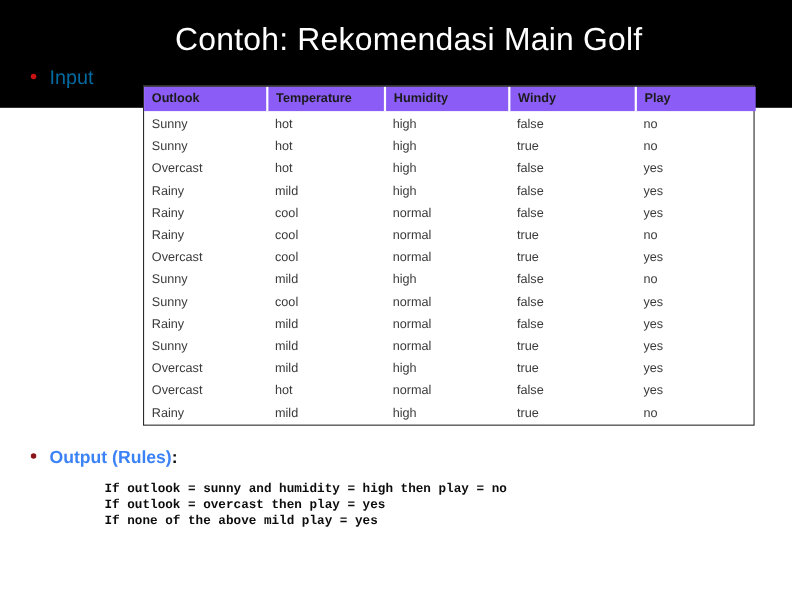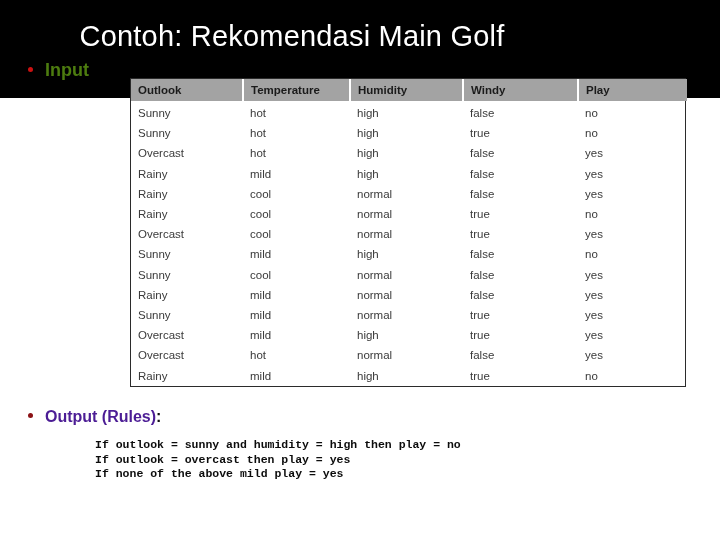--- a/index.html
+++ b/index.html
@@ -23,21 +23,21 @@
     width: 720px;
     height: 98px;
     background: #000000;
     overflow: hidden;
   }
   .slide-title {
     position: absolute;
     left: 0;
     top: 20px;
     width: 584px;
-    text-align: center;
+    text-align: right;
     color: #ffffff;
     font-size: 29px;
     font-weight: 400;
     letter-spacing: 0.2px;
     white-space: nowrap;
     font-family: "Liberation Sans", sans-serif;
   }
   .input-bullet {
     position: absolute;
     left: 28px;
@@ -50,44 +50,44 @@
     display: inline-block;
     width: 5px;
     height: 5px;
     background: #cc1111;
     border-radius: 50%;
     position: relative;
     top: -4px;
     flex: 0 0 auto;
   }
   .input-label {
-    color: #4d7c0f;
+    color: #0369a1;
     font-size: 18px;
-    font-weight: 700;
+    font-weight: 400;
     line-height: 1;
     font-family: "Liberation Sans", sans-serif;
   }
 
   
   .table-wrap {
     position: absolute;
     left: 130px;
     top: 78px;
     width: 556px;
     border: 1px solid #2b2b2b;
     background: #ffffff;
     box-sizing: border-box;
   }
   table.weather {
     border-collapse: collapse;
     width: 100%;
     table-layout: fixed;
   }
   table.weather thead th {
-    background: #a3a3a3;
+    background: #8b5cf6;
     color: #1b1b1b;
     font-size: 11.5px;
     font-weight: 700;
     text-align: left;
     padding: 5px 0 5px 7px;
     border-right: 2px solid #ffffff;
     height: 19px;
     box-sizing: border-box;
     font-family: "Liberation Sans", sans-serif;
   }
@@ -130,21 +130,21 @@
     display: inline-block;
     width: 5px;
     height: 5px;
     background: #8b1216;
     border-radius: 50%;
     position: relative;
     top: -4px;
     flex: 0 0 auto;
   }
   .output-label {
-    color: #4c1d95;
+    color: #3b82f6;
     font-size: 16px;
     font-weight: 700;
     line-height: 1;
     font-family: "Liberation Sans", sans-serif;
   }
   .output-colon {
     color: #101010;
     font-size: 16px;
     font-weight: 700;
     font-family: "Liberation Sans", sans-serif;

